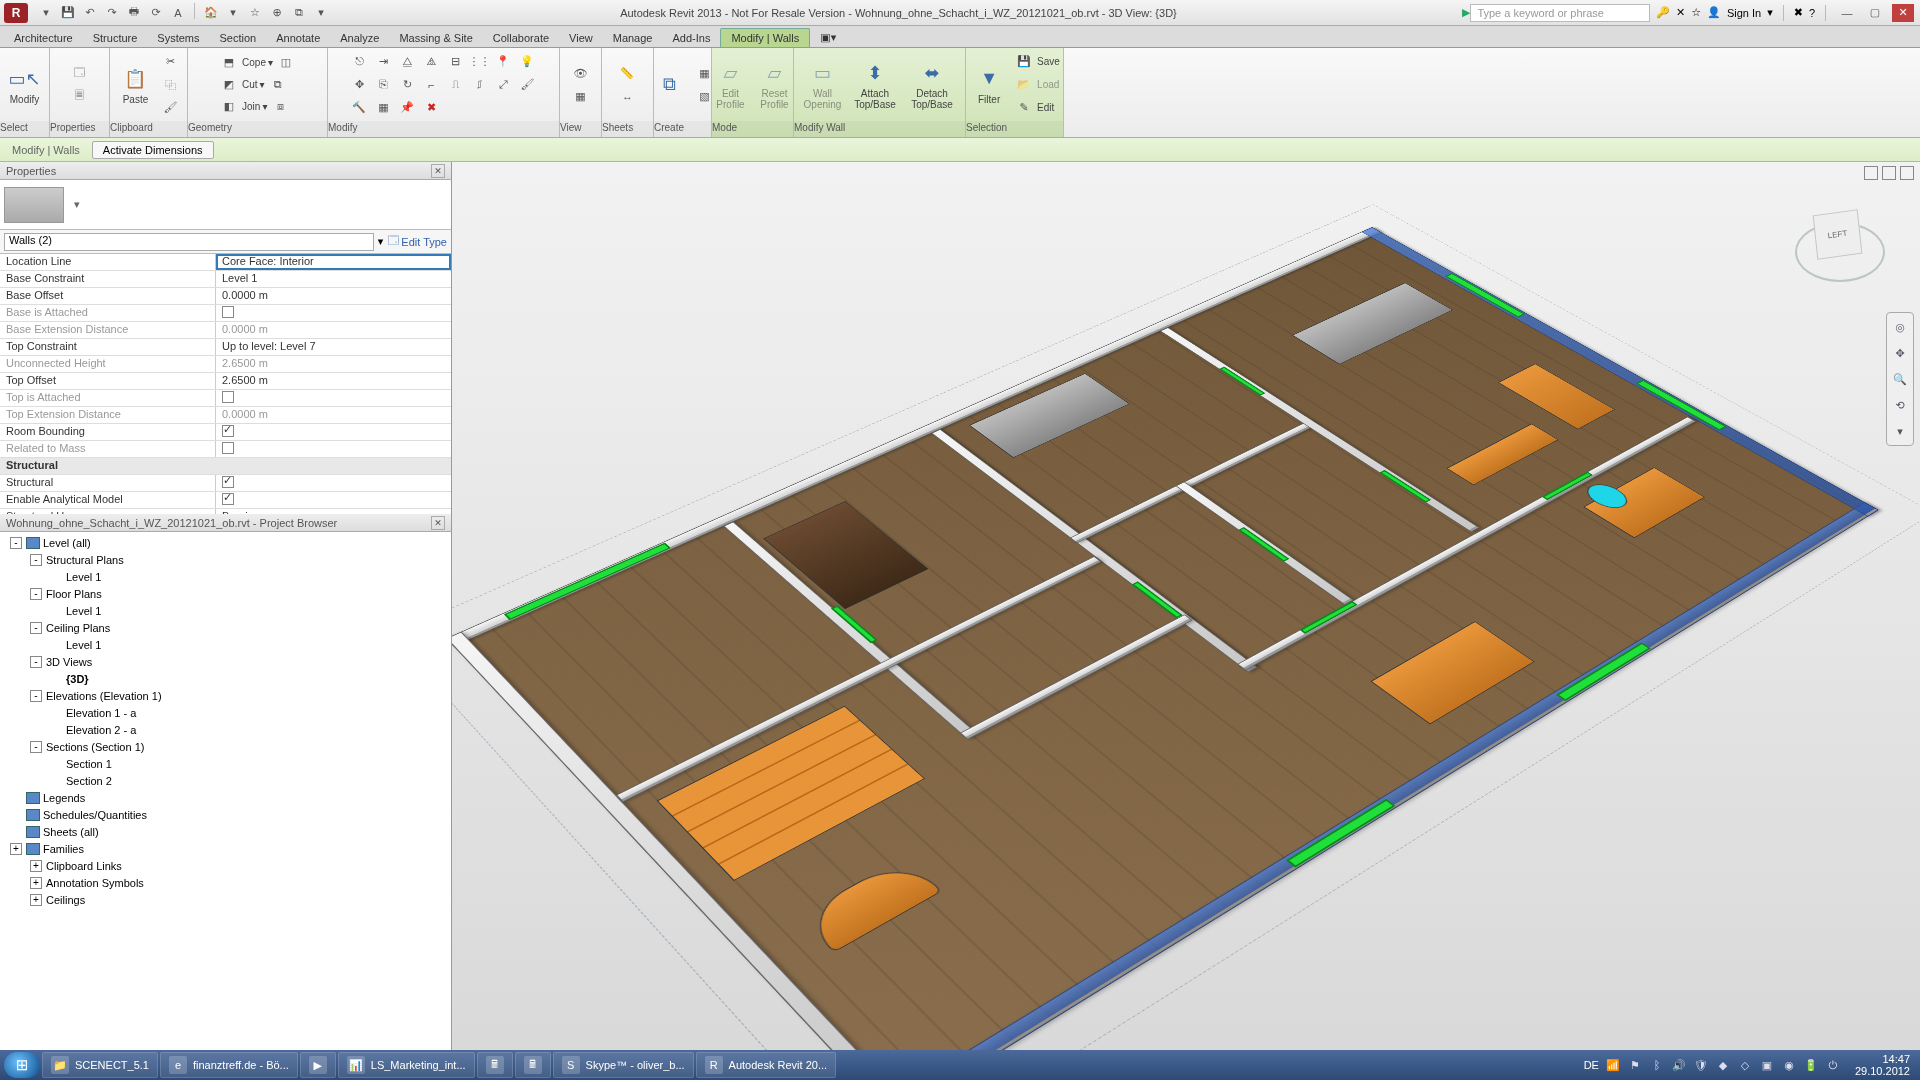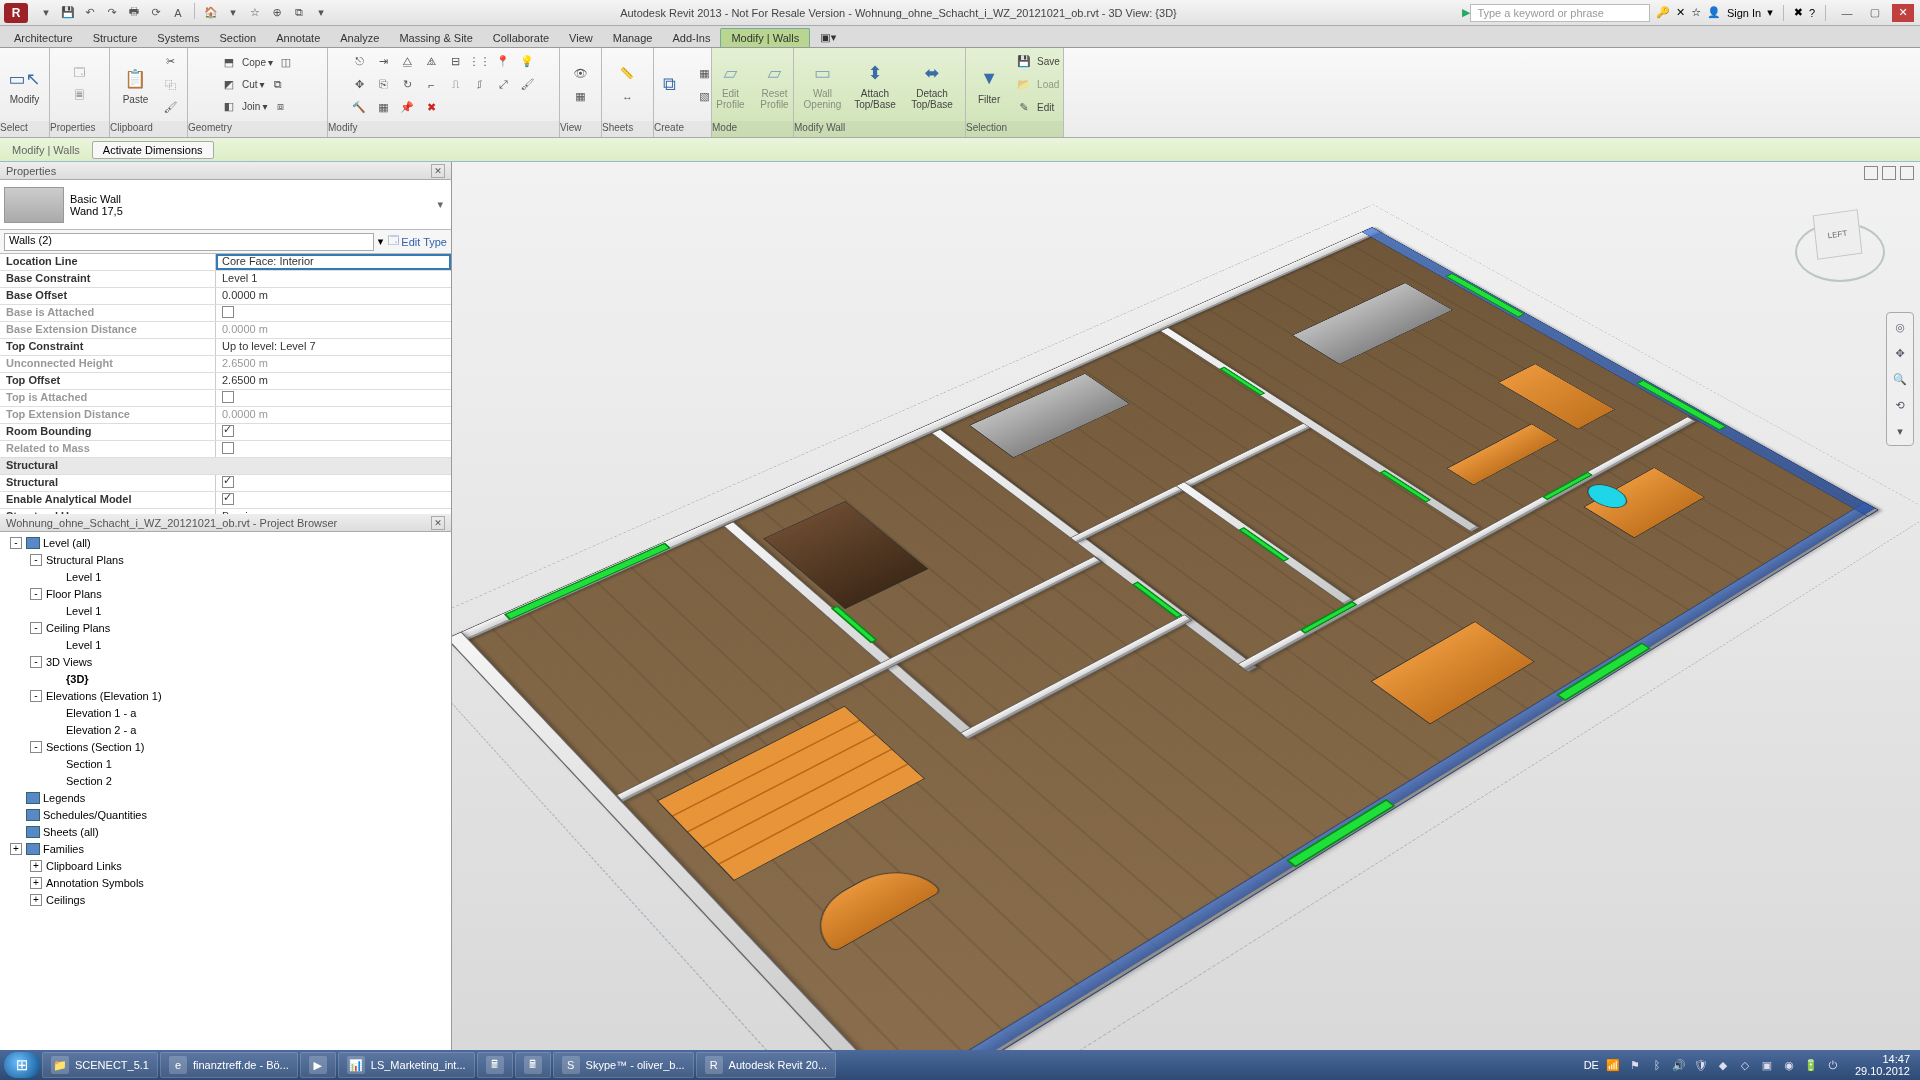--- a/index.html
+++ b/index.html
@@ -51,21 +51,21 @@
 .type-sel { height:50px; border-bottom:1px solid #bbb; display:flex; align-items:center; padding:4px; gap:6px; background:#fff; }
 .type-sel .thumb { width:60px; height:36px; background:linear-gradient(#ccc,#aaa); border:1px solid #999; }
 .type-sel .names { flex:1; }
 .type-sel .arrow { color:#666; padding:0 4px; }
 .filter-row { height:24px; display:flex; align-items:center; gap:4px; padding:2px 4px; background:#f6f6f6; border-bottom:1px solid #bbb; }
 .filter-row select, .filter-row .combo { flex:1; height:18px; border:1px solid #aaa; background:#fff; padding:0 4px; font-size:11px; }
 .filter-row .link { color:#3362ac; cursor:pointer; display:flex; align-items:center; gap:2px; }
 
 .prop-grid { flex:0 0 260px; overflow:auto; background:#fff; position:relative; }
 .prop-grid .row { display:flex; height:17px; border-bottom:1px solid #ddd; }
-.prop-grid .row .k { width:216px; padding:1px 6px; color:#333; border-right:1px solid #ccc;font-weight:bold; }
+.prop-grid .row .k { width:216px; padding:1px 6px; color:#333; border-right:1px solid #ccc; }
 .prop-grid .row .v { flex:1; padding:1px 6px; color:#333; }
 .prop-grid .row.ro .k,.prop-grid .row.ro .v { color:#999; }
 .prop-grid .row.group { background:#e8e8e8; font-weight:bold; }
 .prop-grid .row.group .k { width:100%; border-right:none; }
 .prop-grid .chk { width:12px; height:12px; border:1px solid #888; display:inline-block; background:#fff; position:relative; }
 .prop-grid .chk.on::after { content:"✓"; position:absolute; top:-3px; left:0; font-size:11px; color:#333; }
 .prop-grid .row.hl .v { outline:2px solid #337ab7; outline-offset:-2px; }
 .prop-foot { height:28px; display:flex; align-items:center; justify-content:space-between; padding:2px 6px; border-bottom:1px solid #aaa; background:#f3f3f3; }
 .prop-foot a { color:#2a5db0; text-decoration:underline; }
 .prop-foot button { padding:2px 18px; border:1px solid #aaa; background:#f0f0f0; }
@@ -358,24 +358,20 @@
 
 <div class="main">
   <div class="left-pane">
 
     <div class="pal-hdr">
       <span>Properties</span>
       <span class="x">✕</span>
     </div>
     <div class="type-sel">
       <div class="thumb"></div>
-      <div class="names">
-        <div>Basic Wall</div>
-        <div>Wand 17,5</div>
-      </div>
       <div class="arrow">▾</div>
     </div>
     <div class="filter-row">
       <div class="combo"><span>Walls (2)</span></div>
       <span>▾</span>
       <span class="link">🗔 <span>Edit Type</span></span>
     </div>
     <div class="prop-grid" id="propgrid">
         <div class="row hl">
           <div class="k">Location Line</div>

